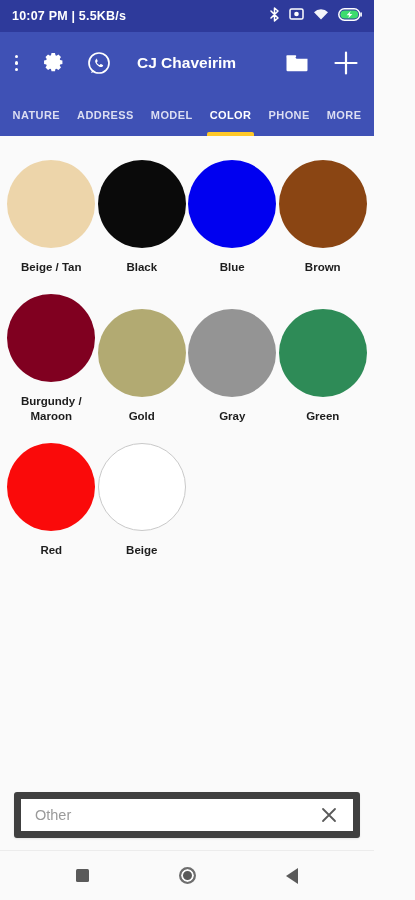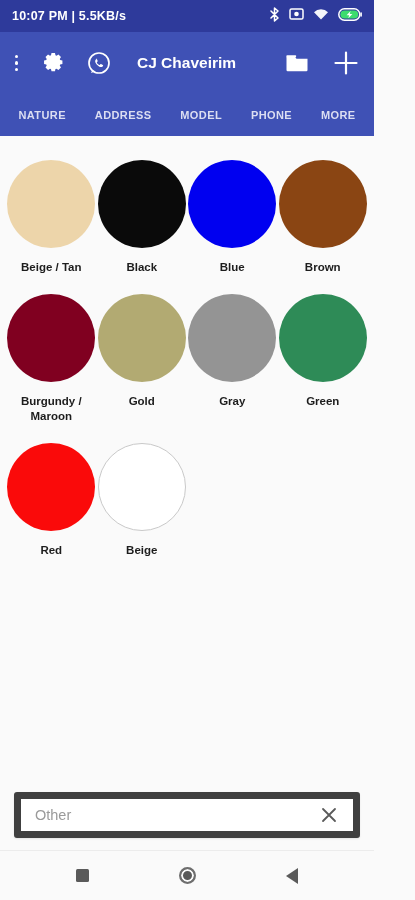--- a/index.html
+++ b/index.html
@@ -46,21 +46,21 @@
     position: relative; cursor: pointer; white-space: nowrap; padding: 0 2px;
   }
   .tab.active { color: #FFFFFF; }
   .tab.active::after {
     content: ""; position: absolute; left: 6px; right: 6px; bottom: 0;
     height: 4px; background: #FFC827; border-radius: 2px 2px 0 0;
   }
 
   
   .content { flex: 1 1 auto; background: #FAFAFA; overflow: hidden; padding-top: 14px; }
-  .grid { display: flex; flex-wrap: wrap; padding: 0 6px; }
+  .grid { display: flex; flex-wrap: wrap; padding: 0 6px; align-items: flex-end; }
   .swatch {
     width: 25%; display: flex; flex-direction: column; align-items: center;
     padding: 10px 2px 8px; cursor: pointer;
   }
   .dot {
     width: 88px; height: 88px; border-radius: 50%; display: block;
   }
   .dot.outlined { border: 1px solid #C9C9C9; }
   .swatch-label {
     margin-top: 12px; font-size: 11.5px; font-weight: bold; color: #1D1D1D;
@@ -174,20 +174,23 @@
   <div class="tabs">
     <div class="tab">
         <span>NATURE</span>
       </div>
     <div class="tab">
         <span>ADDRESS</span>
       </div>
     <div class="tab">
         <span>MODEL</span>
       </div>
+    <div class="tab active">
+        <span>COLOR</span>
+      </div>
     <div class="tab">
         <span>PHONE</span>
       </div>
     <div class="tab">
         <span>MORE</span>
       </div>
   </div>
 
   <div class="content">
     <div class="grid" id="color-grid">

